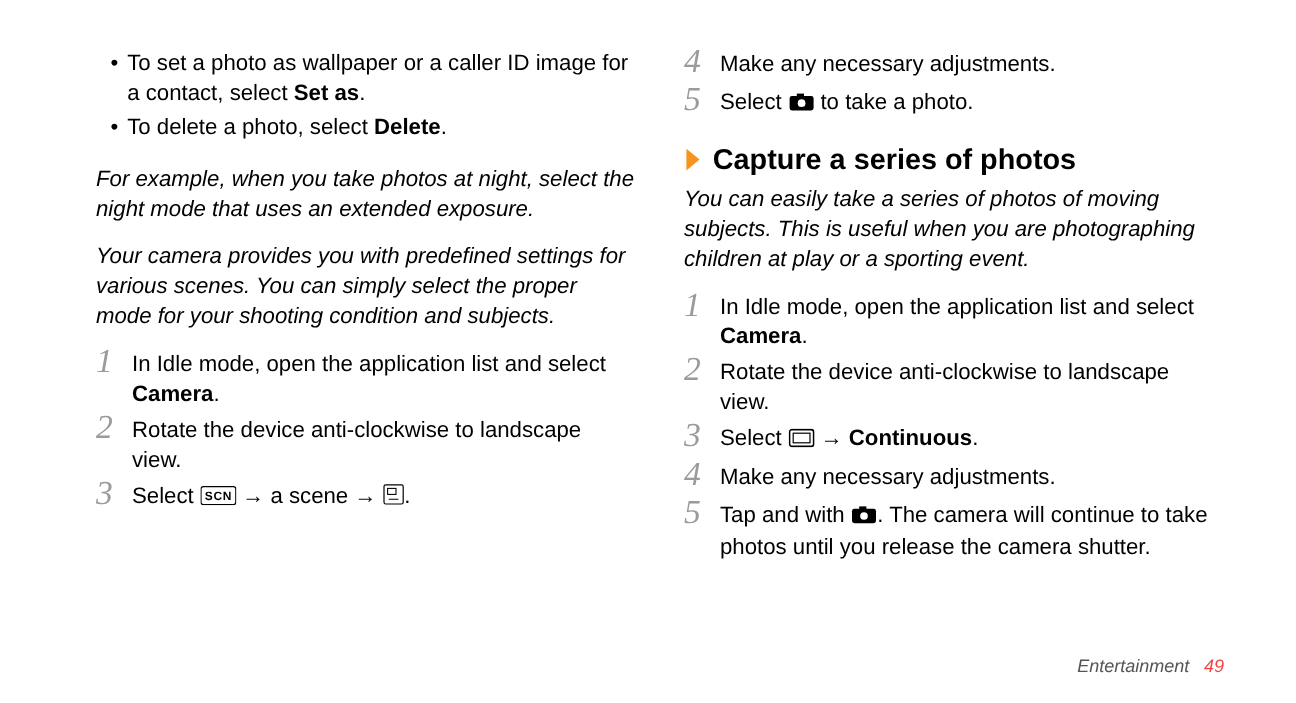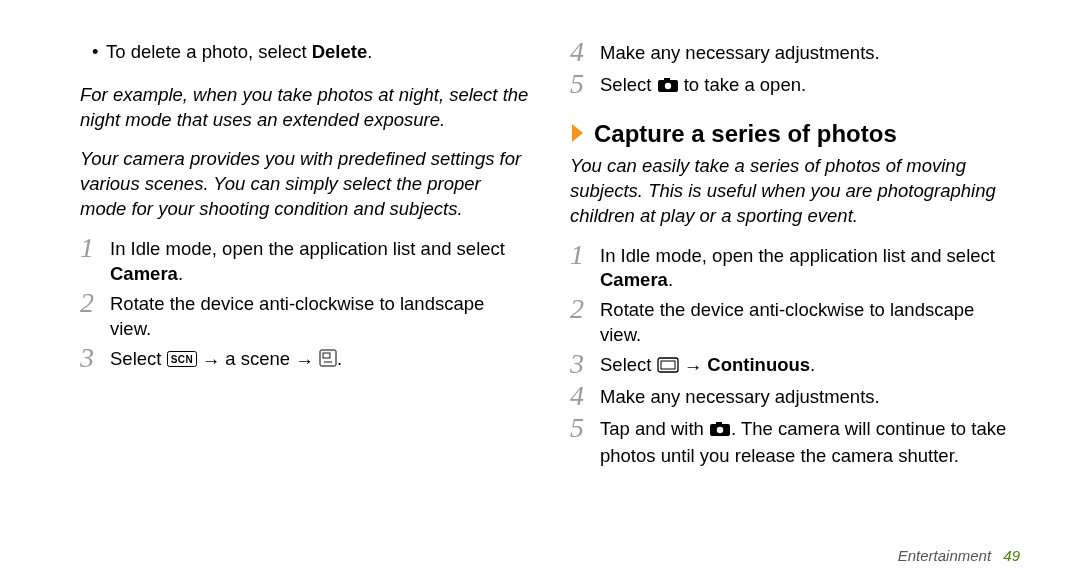--- a/index.html
+++ b/index.html
@@ -98,31 +98,34 @@
     vertical-align: -2px;
   }
   .footer {
     position: absolute;
     right: 60px;
     bottom: 22px;
     font-size: 15px;
     color: #444;
   }
   .footer .section-name { font-style: italic; margin-right: 8px; color: #555; margin-left: 11px; }
-  .footer .pg { font-style: italic; color: #4d7c0f; font-weight: 400; }
+  .footer .pg { font-style: italic; color: #ef4444; font-weight: 400; }
 </style>
 </head>
 <body>
 
 <div class="page">
   <div class="columns">
 
     <div class="col">
 
       <ul class="bullet-list">
+        <li>
+          <span>To set a photo as wallpaper or a caller ID image for a contact, select </span><span class="bold">Set as</span><span>.</span>
+        </li>
         <li>
           <span>To delete a photo, select </span><span class="bold">Delete</span><span>.</span>
         </li>
       </ul>
 
 
       <p class="para">For example, when you take photos at night, select the night mode that uses an extended exposure.</p>
       <p class="para">Your camera provides you with predefined settings for various scenes. You can simply select the proper mode for your shooting condition and subjects.</p>
 
       <ol class="steps">
@@ -164,21 +167,21 @@
             <span>Make any necessary adjustments.</span>
           </span>
         </li>
         <li>
           <span class="step-num">5</span>
           <span class="step-text">
             <span>Select </span><span class="inline-icon"><svg width="22" height="16" viewBox="0 0 22 16">
                   <rect x="1" y="3" width="20" height="12" rx="2" fill="#000"></rect>
                   <rect x="7" y="1" width="6" height="3" fill="#000"></rect>
                   <circle cx="11" cy="9" r="3.2" fill="#fff"></circle>
-                </svg></span><span> to take a open.</span>
+                </svg></span><span> to take a photo.</span>
           </span>
         </li>
       </ol>
 
       <h2 class="section-head" style="margin-top:20px">
         <span class="chevron">
           <svg width="16" height="22" viewBox="0 0 16 22">
               <path d="M2 2 L13 11 L2 20 Z" fill="#f7941e"></path>
             </svg>
         </span>

